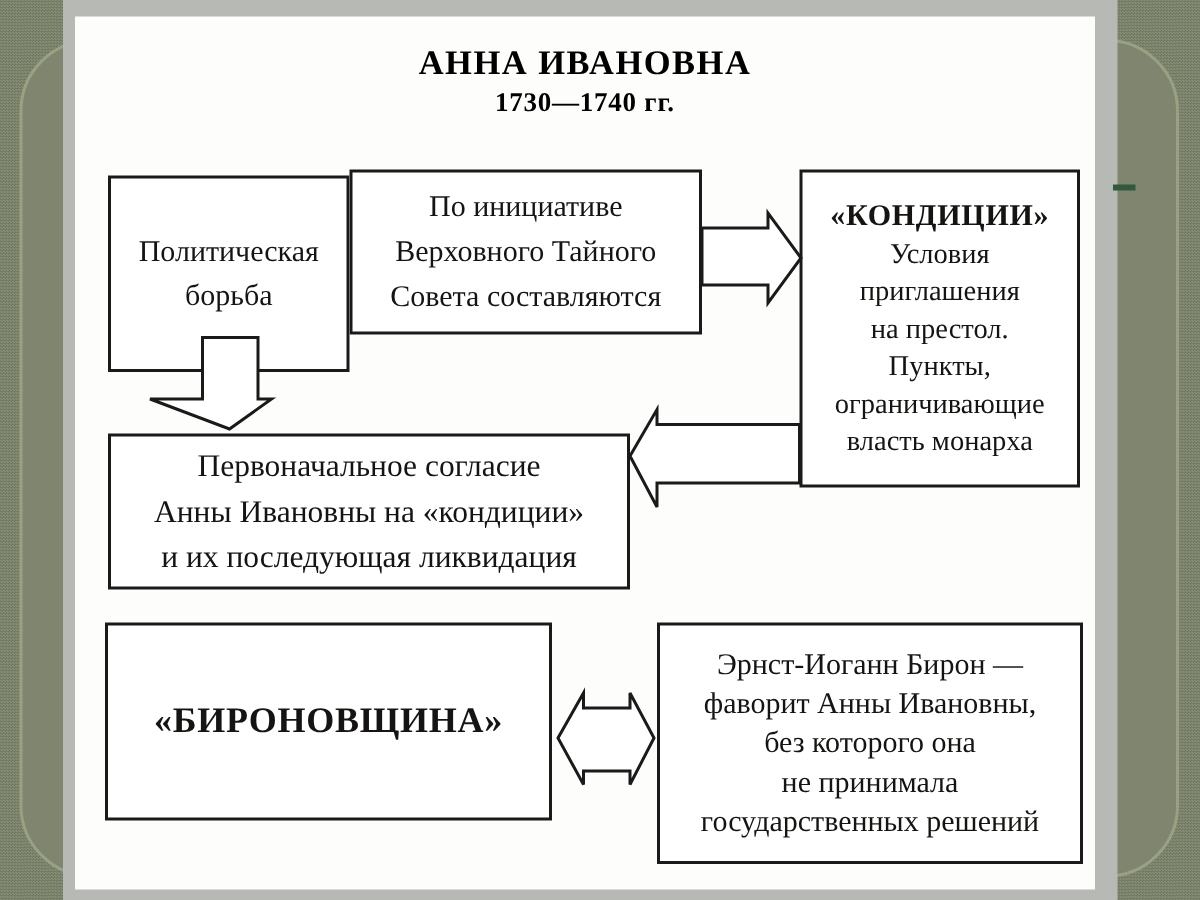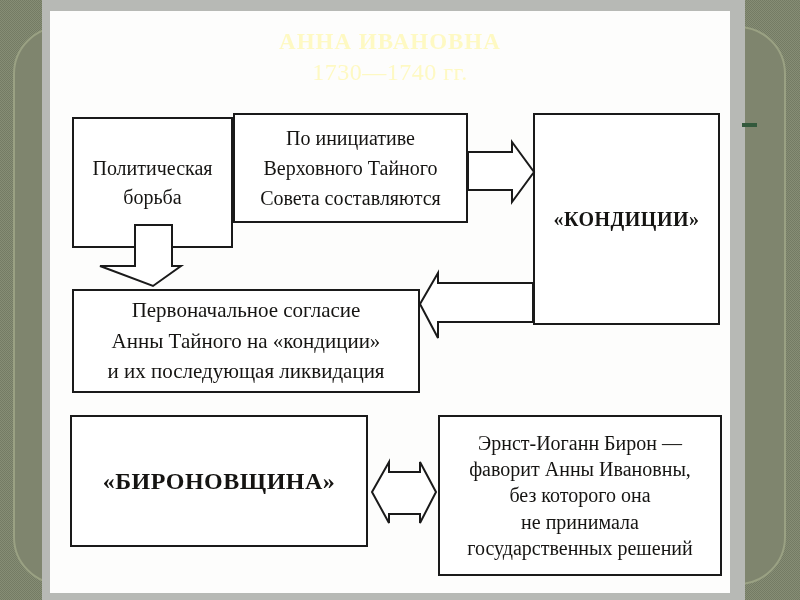--- a/index.html
+++ b/index.html
@@ -45,31 +45,31 @@
     position: absolute;
     left: 742px; top: 123px;
     width: 15px; height: 4px;
     background: var(--accent-dash-green, #33593c);
   }
   .slide-title-block {
     position: absolute;
     left: 50px; top: 27px;
     width: 680px;
     text-align: center;
-    color: #fef9c3;
+    color: #000000;
     line-height: 1.32;
   }
   .slide-title-block .t1 {
     font-size: 23px;
     font-weight: bold;
     letter-spacing: 1px;
   }
   .slide-title-block .t2 {
-    font-size: 24px;
-    font-weight: normal;
+    font-size: 18px;
+    font-weight: bold;
     letter-spacing: 0.5px;
   }
   .box {
     position: absolute;
     box-sizing: border-box;
     border: 2px solid var(--box-border, #1a1a1a);
     background: #fff;
     color: #151412;
     display: flex;
     flex-direction: column;
@@ -117,25 +117,31 @@
 </div>
 
 <div class="box" id="box-initiative">
   <div>По инициативе
 Верховного Тайного
 Совета составляются</div>
 </div>
 
 <div class="box" id="box-conditions">
   <div class="heading">«КОНДИЦИИ»</div>
+  <div>Условия
+приглашения
+на престол.
+Пункты,
+ограничивающие
+власть монарха</div>
 </div>
 
 <div class="box" id="box-consent">
   <div>Первоначальное согласие
-Анны Тайного на «кондиции»
+Анны Ивановны на «кондиции»
 и их последующая ликвидация</div>
 </div>
 
 <div class="box" id="box-biron-era">
   <div>«БИРОНОВЩИНА»</div>
 </div>
 
 <div class="box" id="box-biron-fav">
   <div>Эрнст-Иоганн Бирон —
 фаворит Анны Ивановны,

